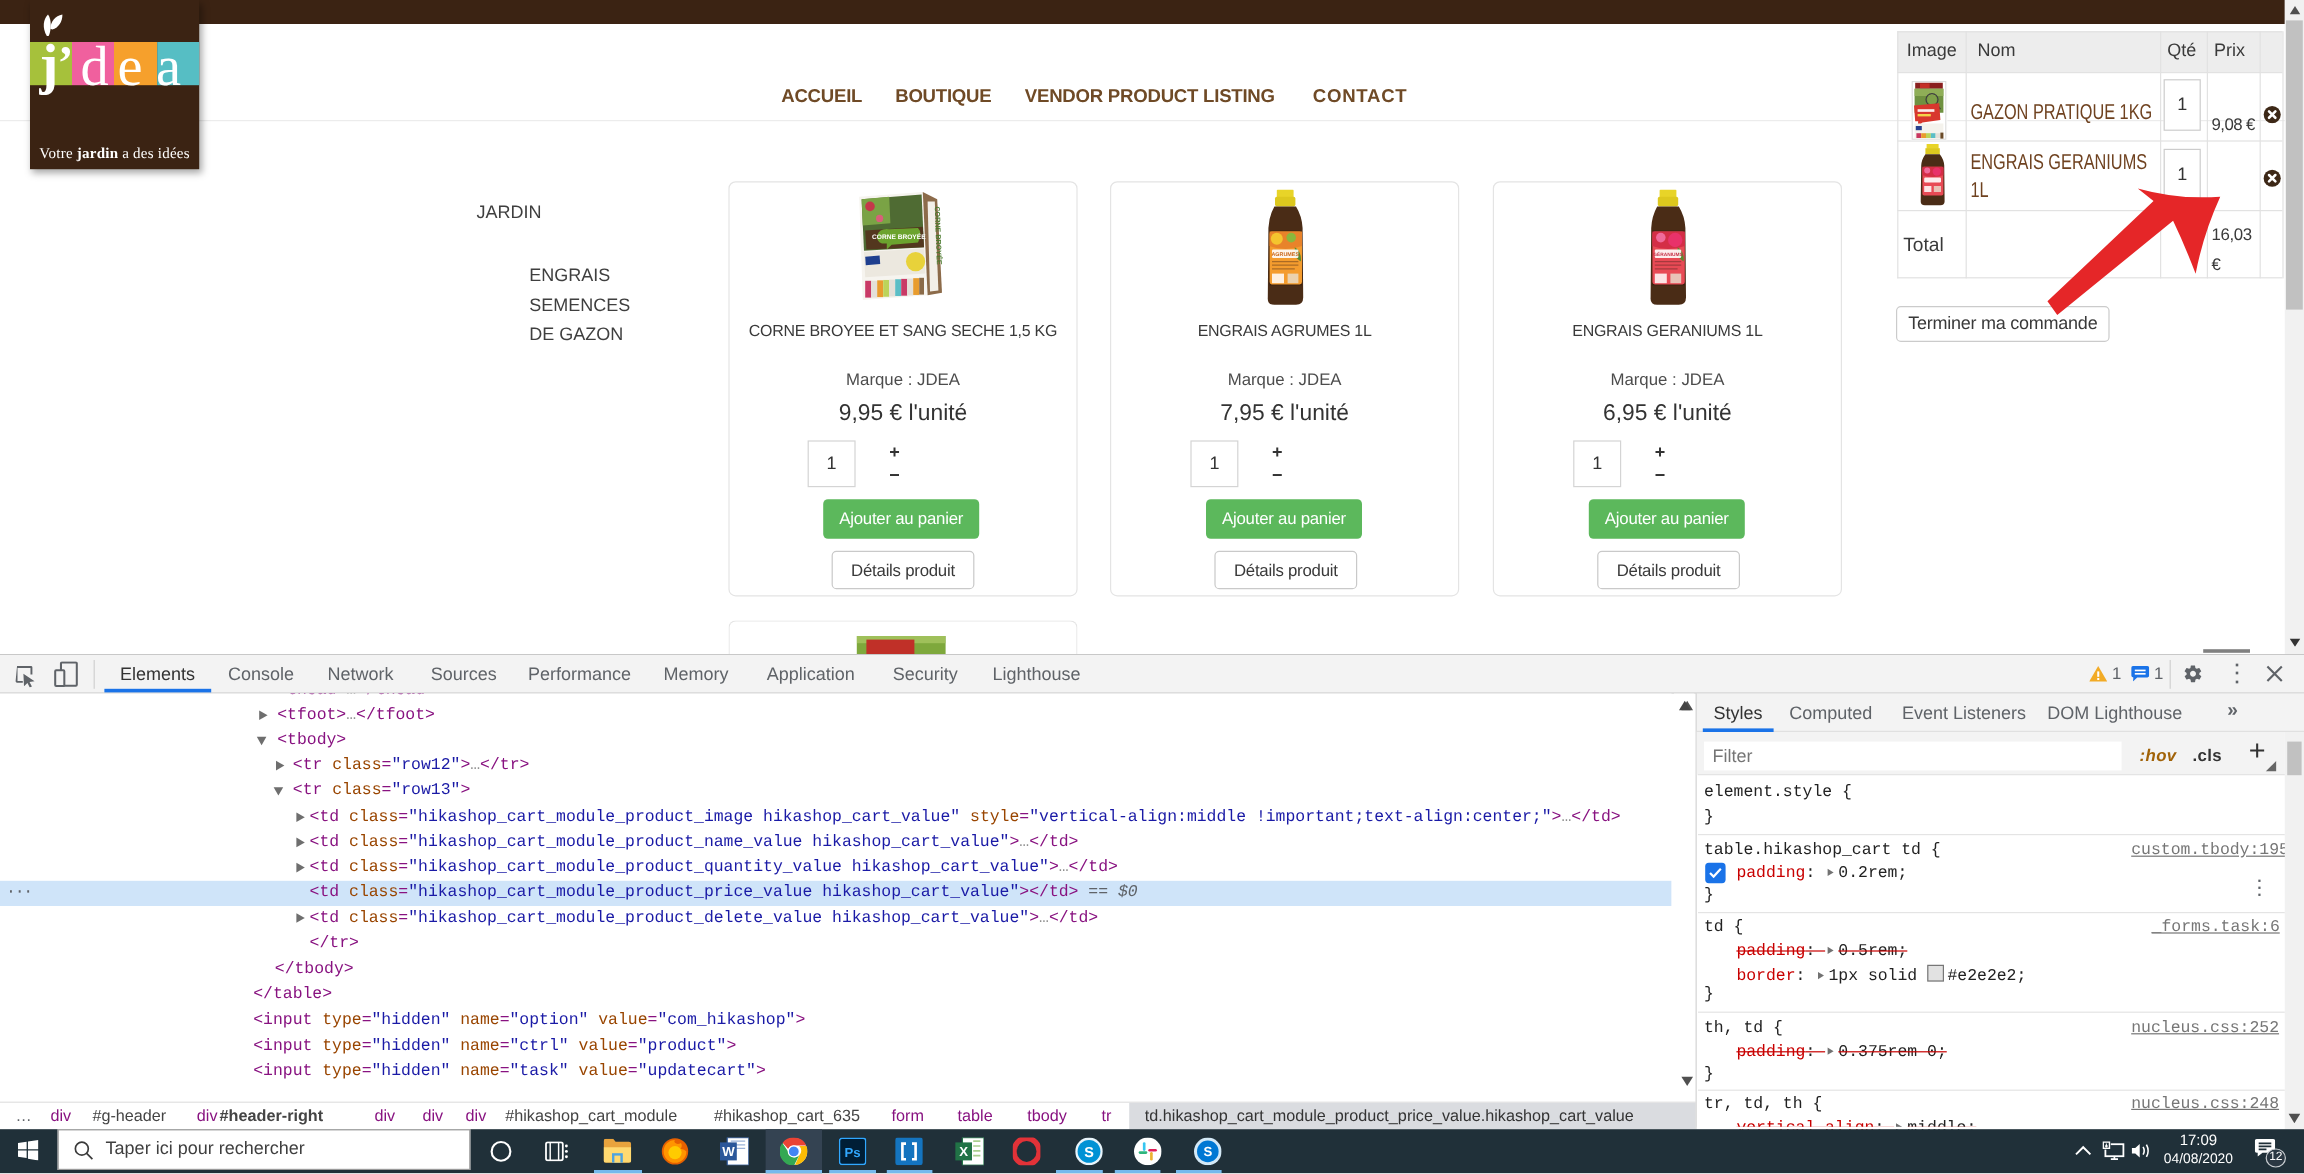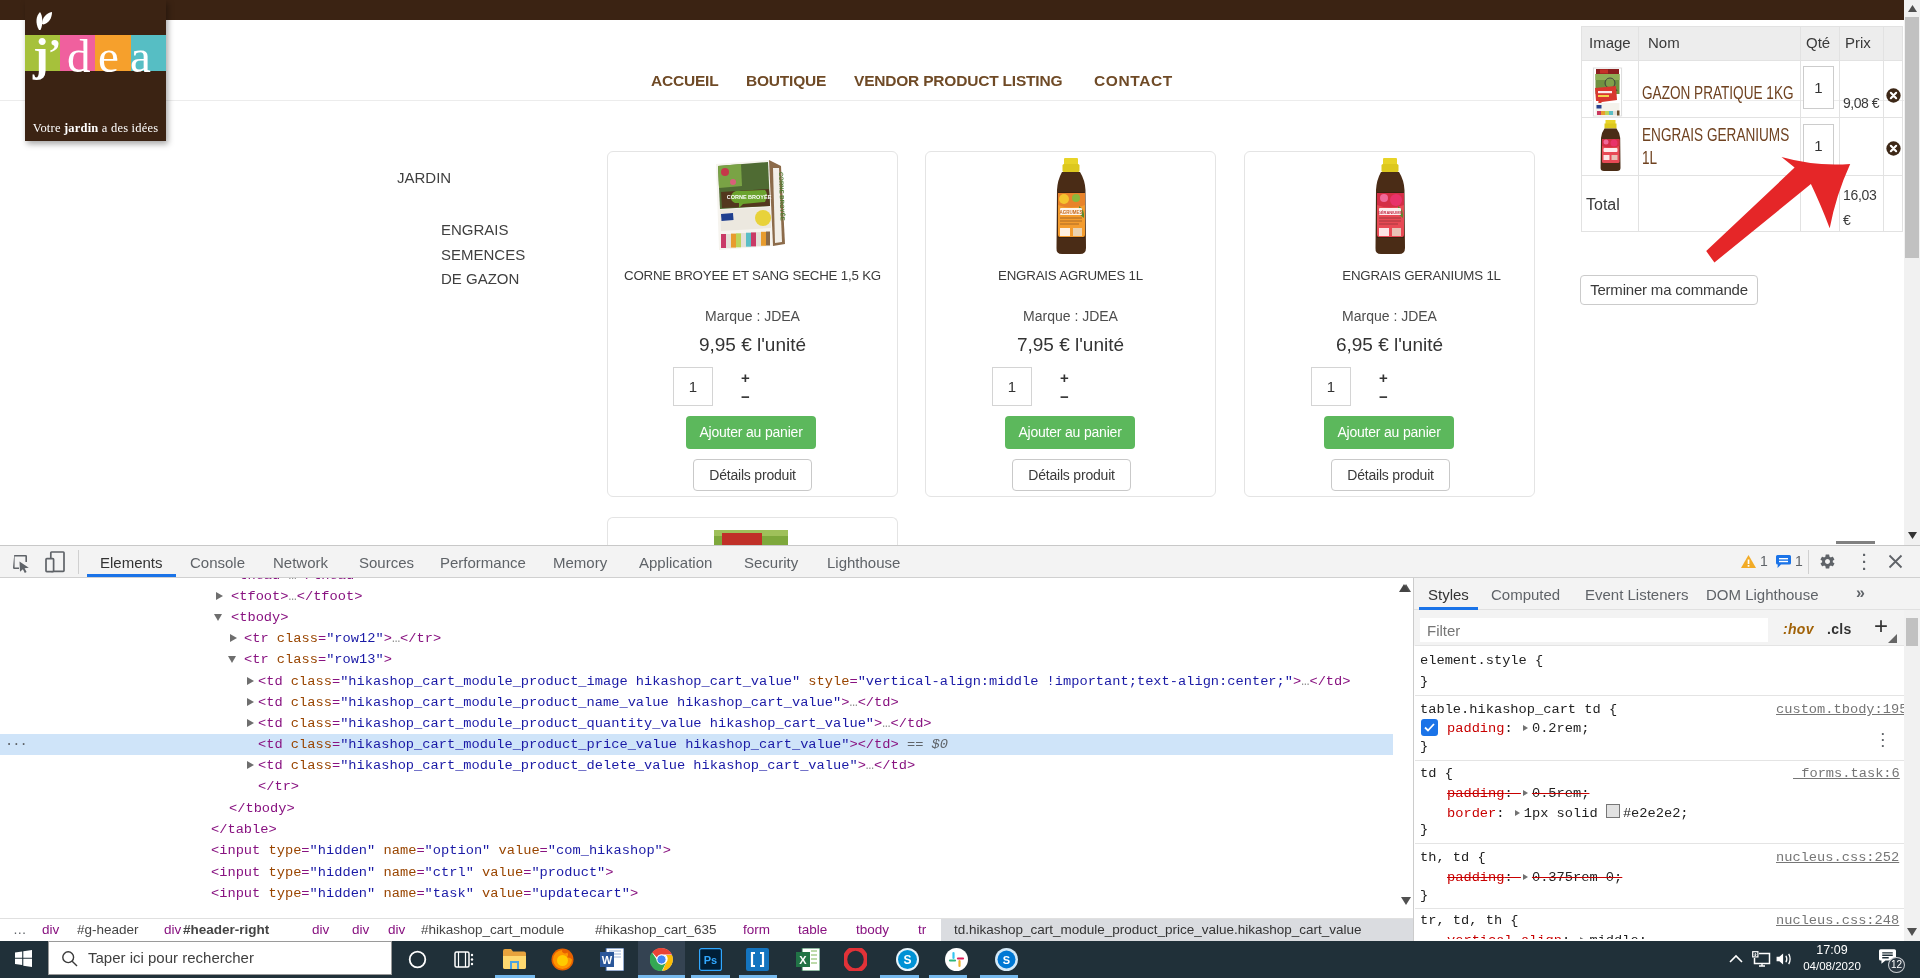--- a/index.html
+++ b/index.html
@@ -166,21 +166,21 @@
     <path d="M7 35 H34 V47 Q20 52 7 47 Z" fill="#d42e46"></path>
     <circle cx="26" cy="42" r="6" fill="#e8326a"></circle>
     <circle cx="14" cy="40" r="4" fill="#f06a9a"></circle>
     <path d="M28 48 Q34 52 33 60 L28 56 Z" fill="#5a8a2e"></path>
     <rect x="9" y="50" width="22" height="7" rx="1" fill="#fff" opacity="0.9"></rect>
     <text x="20" y="55.5" text-anchor="middle" font-family="Liberation Sans" font-size="4" font-weight="bold" fill="#c42e46">GÉRANIUMS</text>
     <path d="M9 60 H31 M9 63 H31 M9 66 H28" stroke="#7a2e2e" stroke-width="1" opacity="0.6"></path>
     <rect x="9" y="70" width="10" height="8" fill="#fff" opacity="0.85"></rect>
     <rect x="22" y="70" width="9" height="8" fill="#e8e0d0" opacity="0.8"></rect>
   </svg>
-  <div class="abs ct" style="left:1277px;top:268px;">ENGRAIS GERANIUMS 1L</div>
+  <div class="abs ct" style="left:1245px;top:268px;">ENGRAIS GERANIUMS 1L</div>
   <div class="abs cm" style="left:1245px;top:308px;">Marque : JDEA</div>
   <div class="abs cp" style="left:1245px;top:334px;">6,95 € l'unité</div>
   <div class="abs qty" style="left:1311px;top:367px;">1</div>
   <div class="abs plus" style="left:1379px;top:369px;">+</div>
   <div class="abs plus" style="left:1379px;top:388px;">−</div>
   <div class="abs btn-green" style="left:1324px;top:416px;width:130px;height:33px;">Ajouter au panier</div>
   <div class="abs btn-white" style="left:1331px;top:459px;width:117px;height:30px;">Détails produit</div>
 
   <div class="abs" style="left:1581px;top:26px;width:321px;height:34px;background:#ededed;"></div>
 
@@ -249,21 +249,21 @@
 
   <svg class="abs" style="left:1885.5px;top:87.5px;" width="15" height="15" viewBox="0 0 21 21">
       <circle cx="10.5" cy="10.5" r="10" fill="#3d2817"></circle>
       <path d="M6.8 6.8 L14.2 14.2 M14.2 6.8 L6.8 14.2" stroke="#fff" stroke-width="3" stroke-linecap="round"></path>
     </svg>
   <svg class="abs" style="left:1885.5px;top:140.5px;" width="15" height="15" viewBox="0 0 21 21">
       <circle cx="10.5" cy="10.5" r="10" fill="#3d2817"></circle>
       <path d="M6.8 6.8 L14.2 14.2 M14.2 6.8 L6.8 14.2" stroke="#fff" stroke-width="3" stroke-linecap="round"></path>
     </svg>
 
-  <div class="abs btn-white" style="left:1580px;top:255px;width:176px;height:28px;font-size:15px;letter-spacing:-.2px;line-height:28px;border-color:#cbcbcb;margin-top:20px;">Terminer ma commande</div>
+  <div class="abs btn-white" style="left:1580px;top:255px;width:176px;height:28px;font-size:15px;letter-spacing:-.2px;line-height:28px;border-color:#cbcbcb;">Terminer ma commande</div>
 
   <svg class="abs" style="left:1690px;top:145px;" width="175" height="125" viewBox="0 0 175 125">
     <path d="M16.2,106.1 L104.6,22.6 L91.5,12 Q125,21.5 160.2,18.9 Q146,50 139.7,83.2 Q130.5,59 120.9,39 L24.4,117.5 Z" fill="#e52628"></path>
   </svg>
 
   <div class="abs" id="vsb"></div>
   <svg class="abs" style="left:1908px;top:5px;" width="9" height="7" viewBox="0 0 9 7">
       <path d="M4.5 0 L9 7 H0 Z" fill="#505050"></path>
     </svg>
   <div class="abs" style="left:1905px;top:17px;width:14px;height:241px;background:#c1c1c1;"></div>

